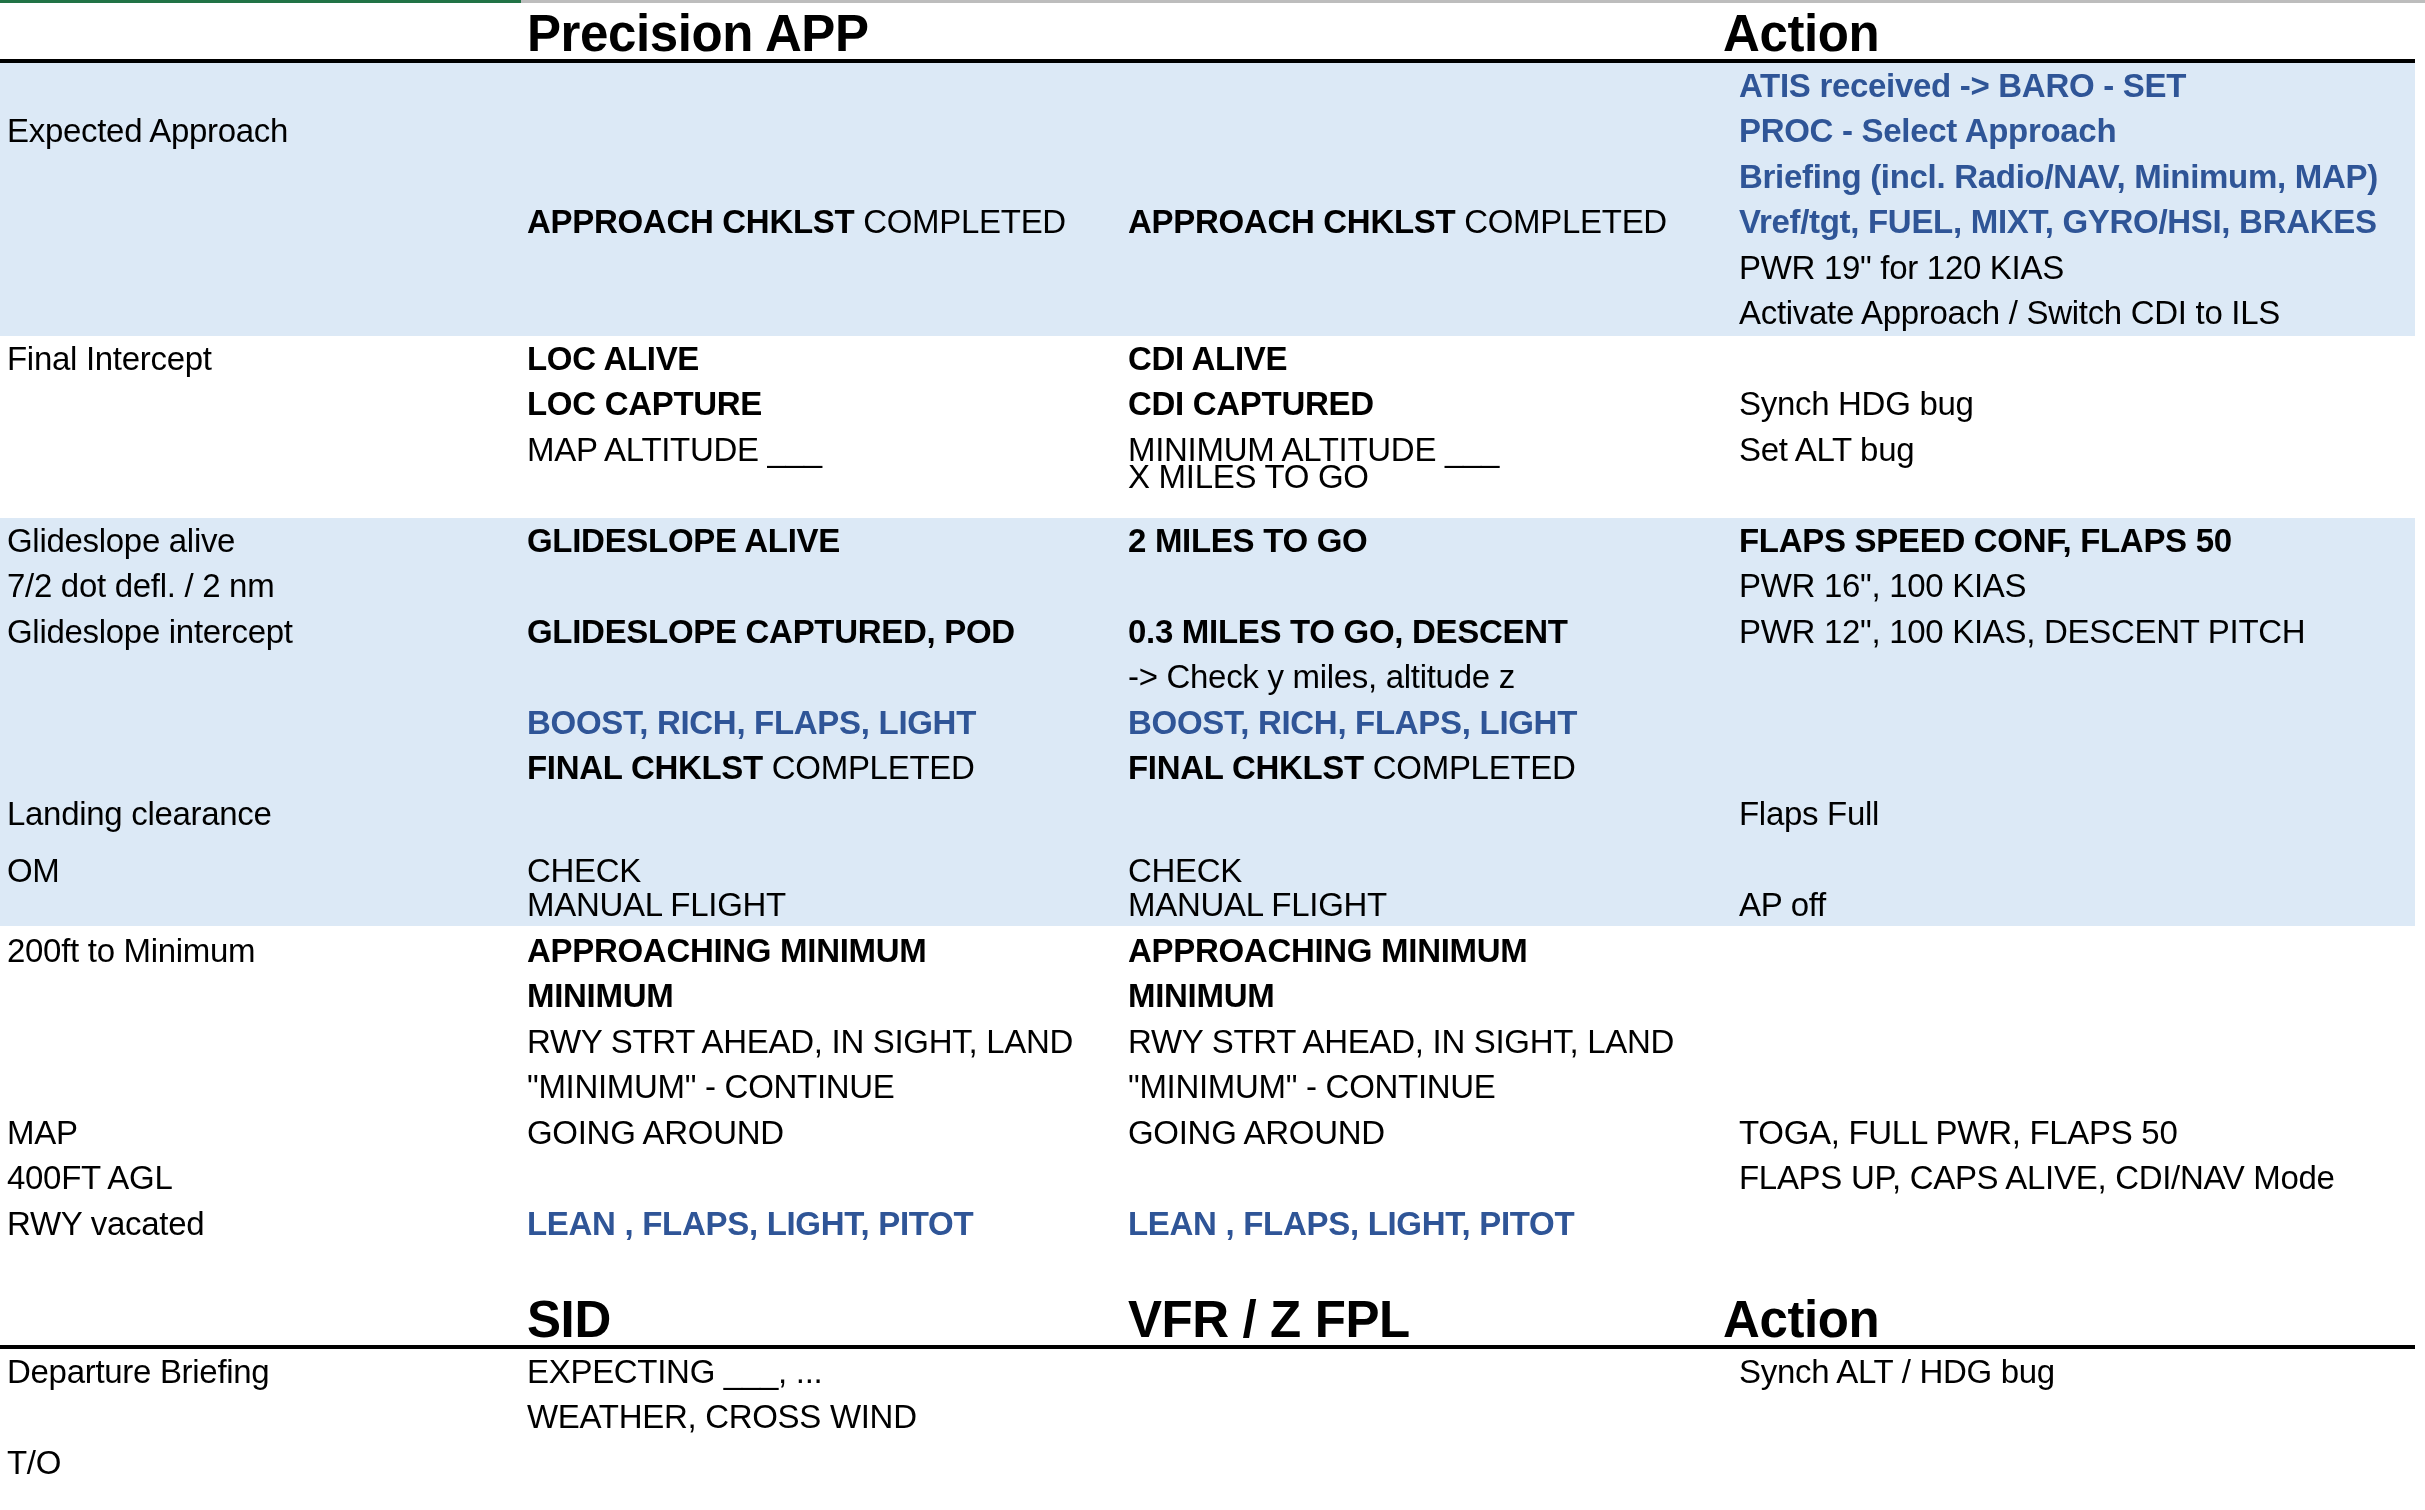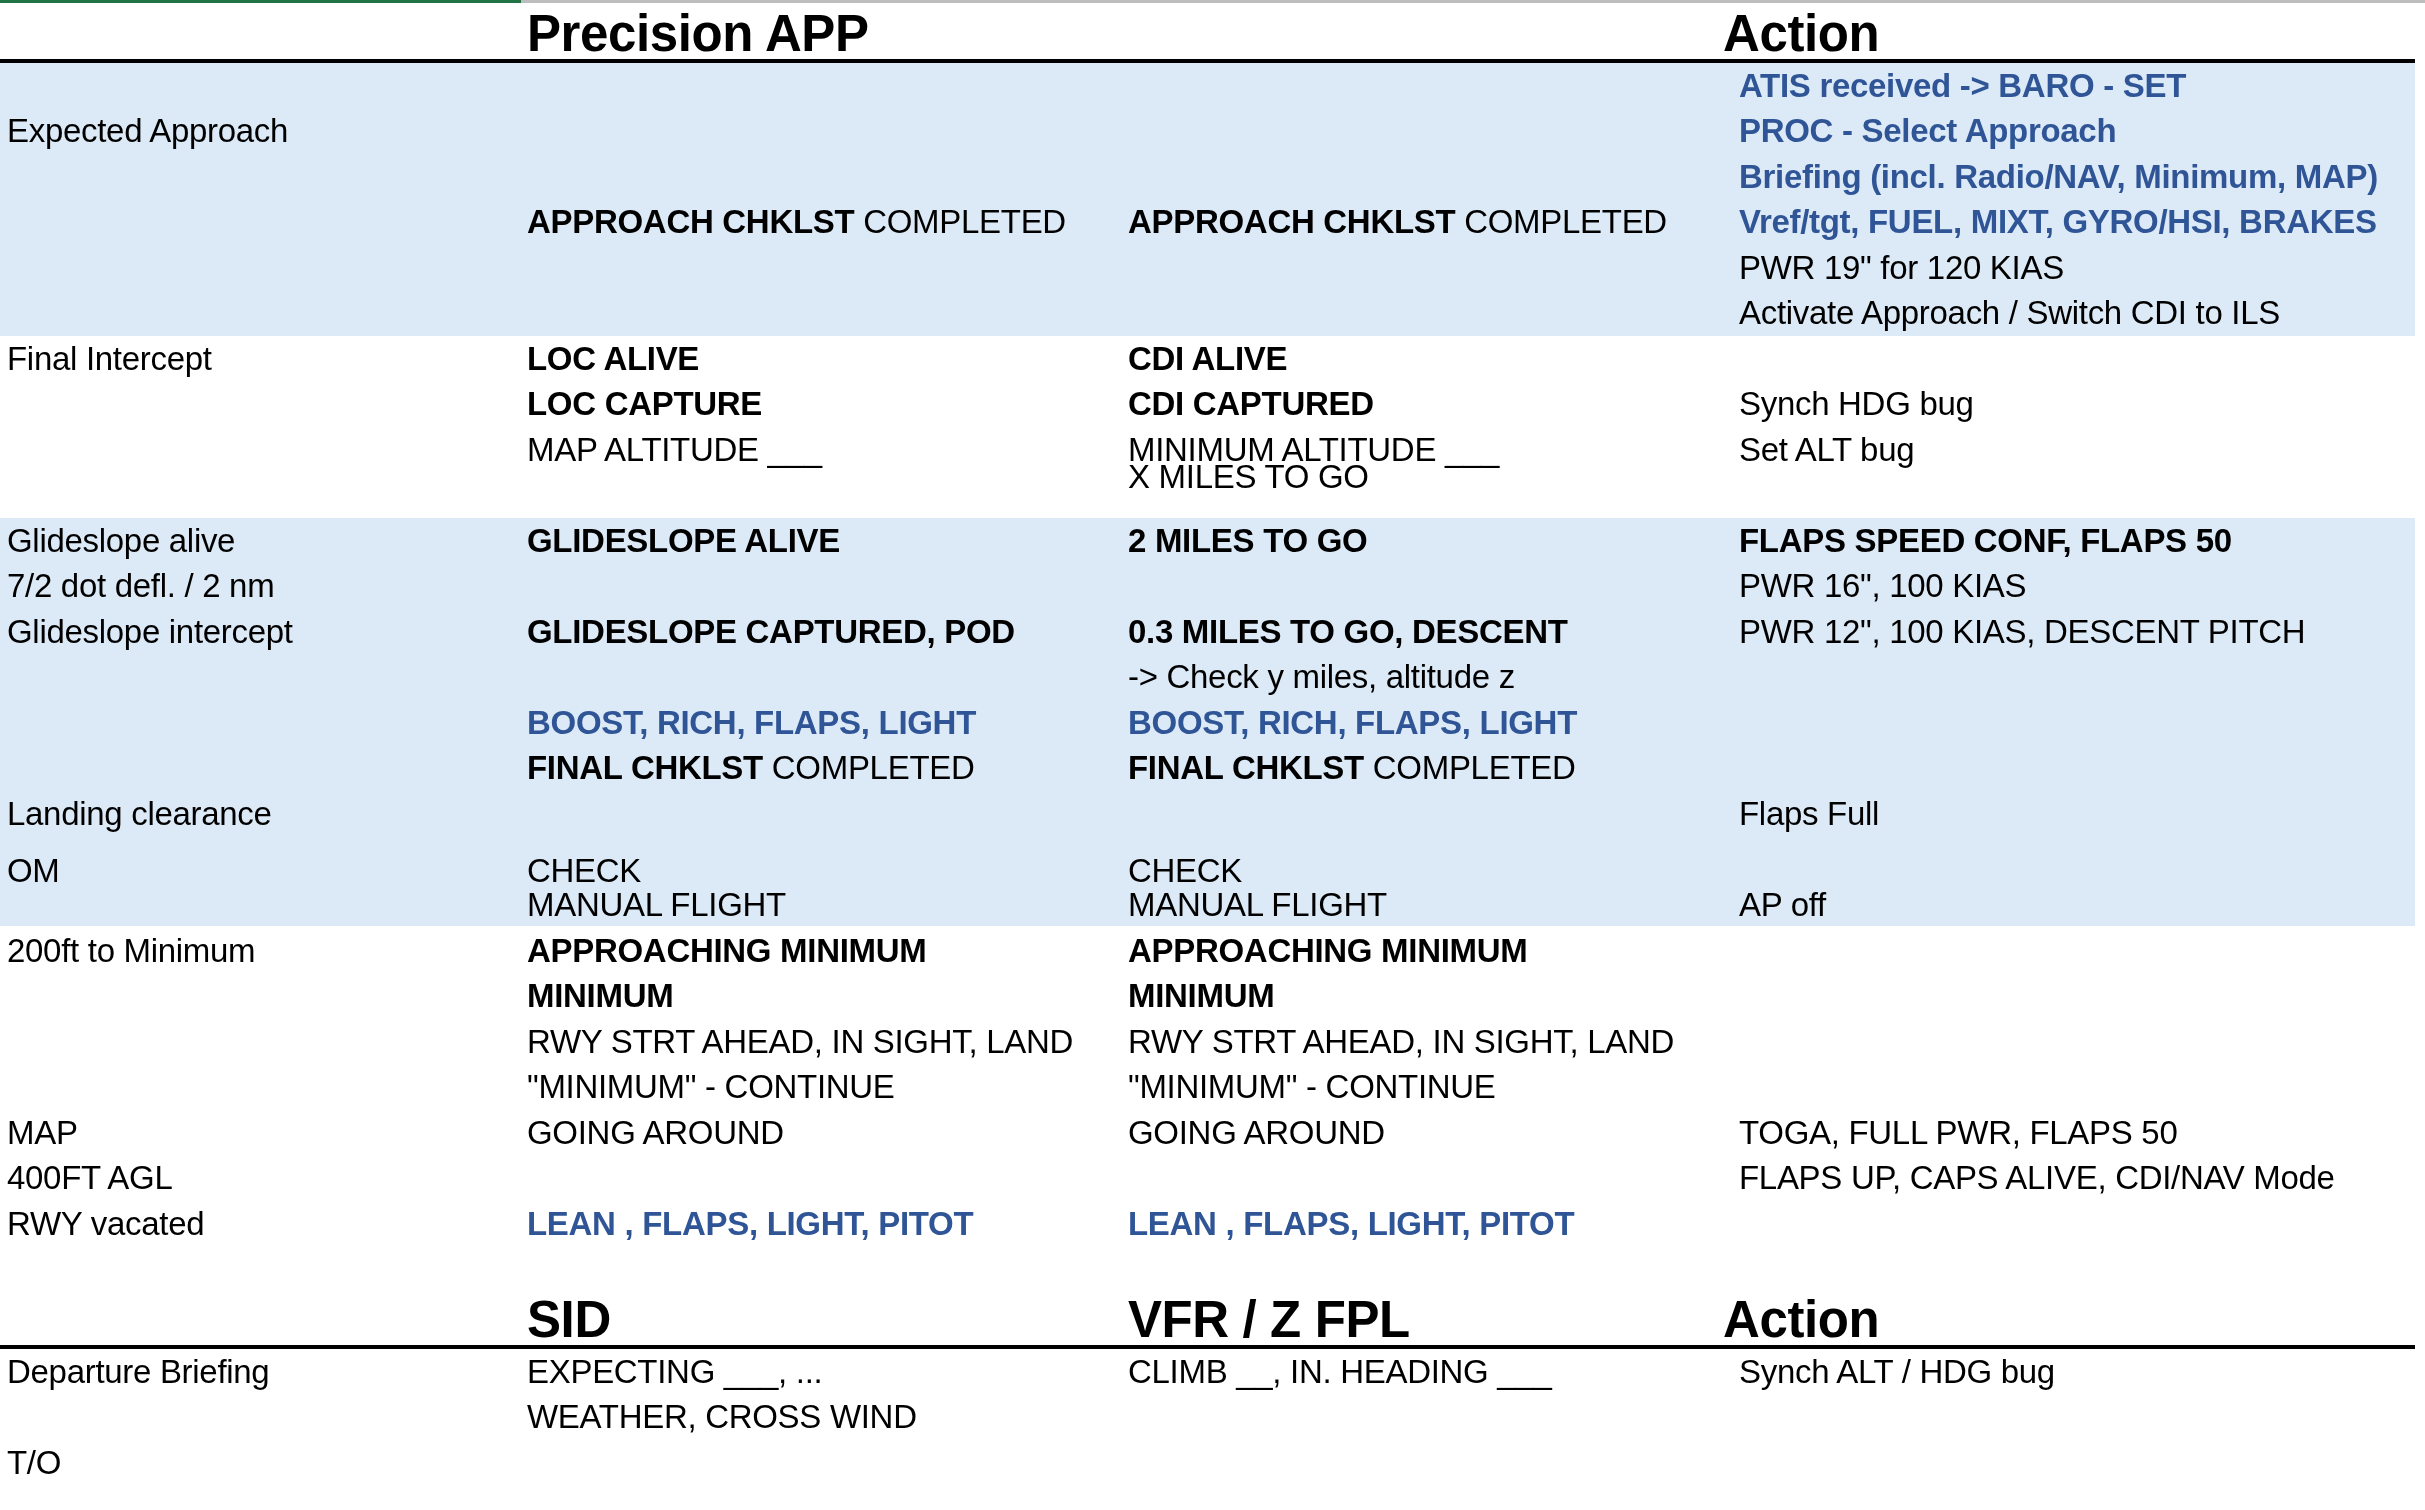--- a/index.html
+++ b/index.html
@@ -194,21 +194,20 @@
   <div class="h" style="left:527px;top:5.2px;">SID</div>
   <div class="h" style="left:1128px;top:5.2px;">VFR / Z FPL</div>
   <div class="h" style="left:1723px;top:5.2px;">Action</div>
 </div>
 <div class="hrule" style="top:1345px;"></div>
 
 <div id="departure-table">
     <div class="line" style="top: 1349px;">
       <div class="cell c0"><span>Departure Briefing</span></div>
       <div class="cell c1"><span>EXPECTING ___, ...</span></div>
-      <div class="cell c2"><span>CLIMB __, IN. HEADING ___</span></div>
       <div class="cell c3"><span>Synch ALT / HDG bug</span></div>
     </div>
     <div class="line" style="top: 1394px;">
       <div class="cell c0"></div>
       <div class="cell c1"><span>WEATHER, CROSS WIND</span></div>
       <div class="cell c2"></div>
       <div class="cell c3"></div>
     </div>
     <div class="line" style="top: 1440px;">
       <div class="cell c0"><span>T/O</span></div>

